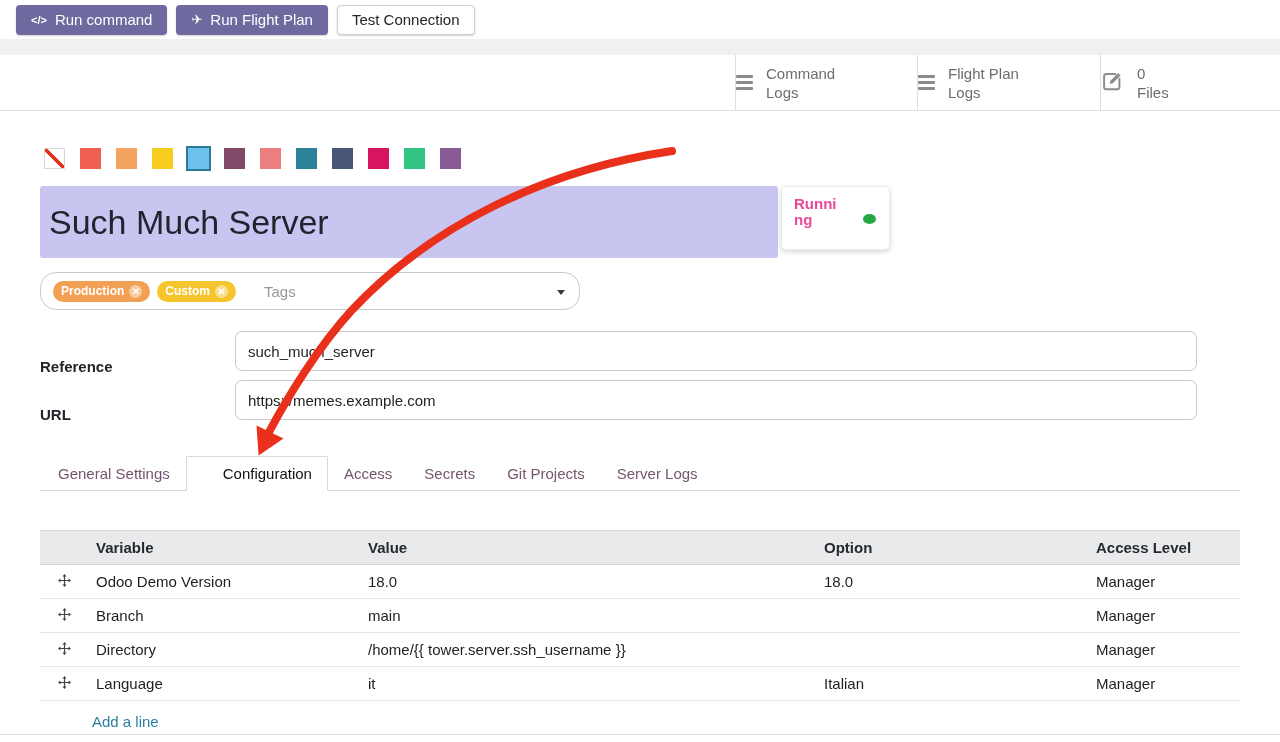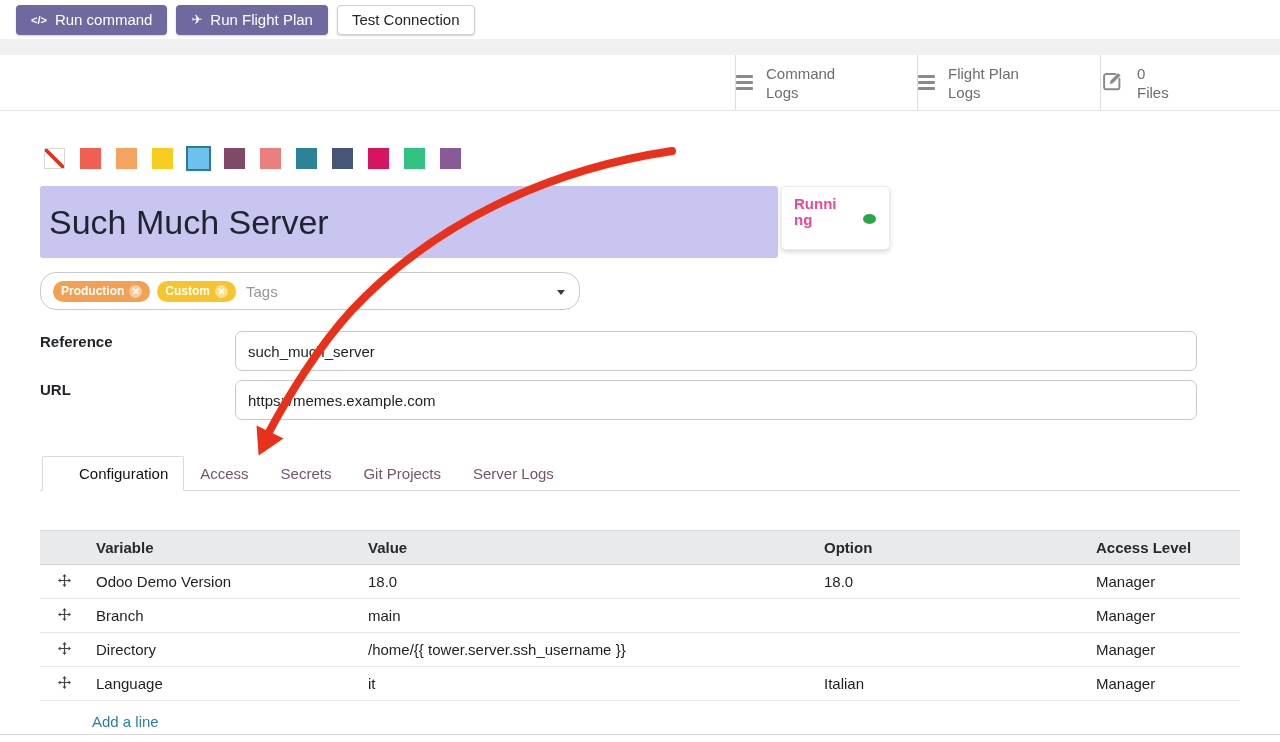--- a/index.html
+++ b/index.html
@@ -36,25 +36,25 @@
   
   .server-name { position:absolute; left:40px; top:186px; width:738px; height:72px; background:#c9c5f1; border-radius:3px; display:flex; align-items:center; padding-left:9px; font-size:34px; color:#20242e; cursor:text; }
   .status-card { position:absolute; left:781px; top:186px; width:109px; height:64px; background:#fff; border:1px solid #ececec; border-radius:5px; box-shadow:0 2px 5px rgba(0,0,0,.16); padding:9px 12px; cursor:pointer; }
   .status-text { font-weight:bold; font-size:15px; color:#ec4899; width:50px; word-break:break-all; line-height:16px; }
   .status-dot { position:absolute; right:13px; top:27px; width:13px; height:10px; border-radius:50%; background:#28a745; }
 
   
   .tags-box { position:absolute; left:40px; top:272px; width:540px; height:38px; border:1px solid #c9c9c9; border-radius:16px; display:flex; align-items:center; padding:0 12px; gap:7px; cursor:text; }
   .tag { height:21px; border-radius:11px; padding:0 8px; display:inline-flex; align-items:center; gap:5px; color:#fff; font-size:12px; font-weight:bold; }
   .tag-x { width:13px; height:13px; border-radius:50%; background:rgba(255,255,255,.45); color:#fff; font-size:10px; line-height:13px; text-align:center; cursor:pointer; }
-  .tags-ph { color:#979797; font-size:15px; margin-left:3px; }
+  .tags-ph { color:#979797; font-size:15px; margin-left:21px; }
   .tags-caret { position:absolute; right:14px; top:17px; width:0; height:0; border-left:4.5px solid transparent; border-right:4.5px solid transparent; border-top:5.5px solid #3a3a3a; cursor:pointer; }
 
   
-  .field-label { position:absolute; left:40px; font-weight:bold; font-size:15px; color:#212529; }
+  .field-label { position:absolute; left:40px; font-weight:bold; font-size:15px; color:#212529;margin-top:25px; }
   .input { position:absolute; left:235px; width:962px; height:40px; border:1px solid #c9c9c9; border-radius:7px; padding-left:12px; font-size:15px; color:#1f1f1f; background:#fff; font-family:"Liberation Sans", sans-serif; }
 
   
   .tabs { position:absolute; left:40px; top:454px; width:1200px; height:37px; border-bottom:1px solid #d9d9d9; display:flex; align-items:flex-end; padding-left:2px; }
   .tab { padding:8px 15px; font-size:15px; color:#75546d; cursor:pointer; margin-bottom:-1px; border:1px solid transparent; white-space:nowrap; }
   .tab.active { background:#fff; border-color:#d9d9d9; border-bottom-color:#fff; color:#111; border-radius:2px 2px 0 0;padding-left:36px; }
 
   
   .config-table { position:absolute; left:40px; top:530px; width:1200px; border-collapse:collapse; table-layout:fixed; font-size:15px; }
   .config-table th { background:#e9eaec; font-weight:bold; text-align:left; padding:8px; border-top:1px solid #d4d4d4; border-bottom:1px solid #d4d4d4; color:#26292e; }
@@ -154,20 +154,21 @@
     <span class="tags-ph">Tags</span>
     <span class="tags-caret"></span>
   </div>
 
   <div class="field-label" style="top:333px;">Reference</div>
   <input class="input" style="top: 331px;" value="such_much_server">
   <div class="field-label" style="top:381px;">URL</div>
   <input class="input" style="top: 380px;" value="https://memes.example.com">
 
   <div class="tabs">
+    <div class="tab">General Settings</div>
     <div class="tab active">Configuration</div>
     <div class="tab">Access</div>
     <div class="tab">Secrets</div>
     <div class="tab">Git Projects</div>
     <div class="tab">Server Logs</div>
   </div>
 
   <table class="config-table">
     <colgroup>
         <col style="width:48px">

